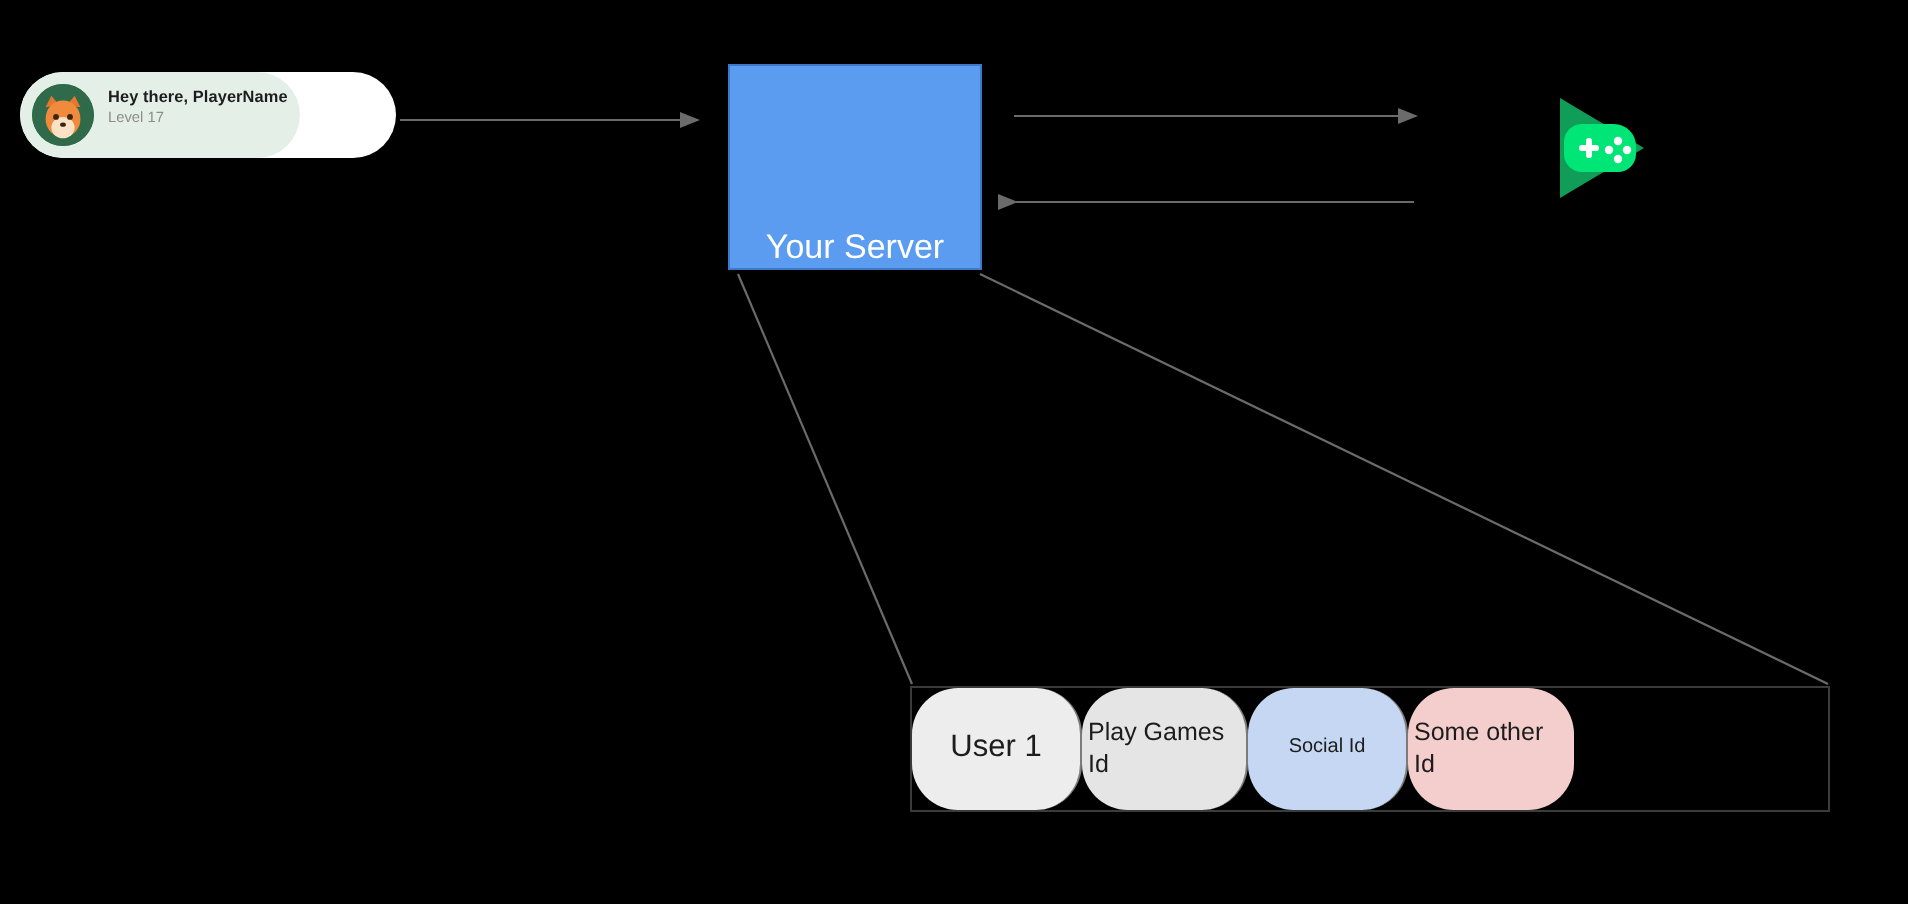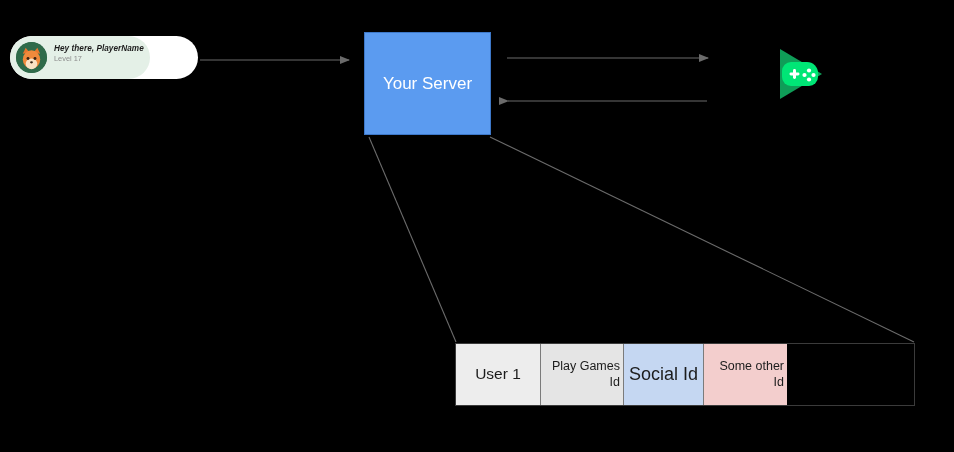--- a/index.html
+++ b/index.html
@@ -69,41 +69,40 @@
     left: 44px;
     top: 8px;
     line-height: 1.12;
   }
   .player-greeting {
     font-size: 8.2px;
     font-weight: bold;
     color: #1c1c1c;
     letter-spacing: 0.05px;
     white-space: nowrap;
-    font-style: italic;
   }
   .player-level {
     font-size: 7.4px;
     color: #8d8d8d;
     margin-top: 2px;
     white-space: nowrap;
   }
 
   
   .server-box {
     position: absolute;
     left: 364px;
     top: 32px;
     width: 127px;
     height: 103px;
     background: #5b9bf0;
     border: 1px solid #3d78c9;
     box-sizing: border-box;
     display: flex;
-    align-items: center;
+    align-items: flex-end;
     justify-content: center;
   }
   .server-label {
     color: #ffffff;
     font-size: 17px;
     white-space: nowrap;
   }
 
   
   .play-games-icon {
@@ -124,29 +123,30 @@
     display: flex;
     box-sizing: border-box;
     border: 1px solid #3b3b3b;
   }
   .cell {
     box-sizing: border-box;
     border-right: 1px solid #7b7b7b;
     display: flex;
     align-items: center;
     justify-content: center;
-    text-align: right;
+    text-align: left;
     color: #1c1c1c;
     padding: 0 3px;
     line-height: 1.22;
+    border-radius: 23px;
   }
   .cell:last-child { border-right: none; }
   .cell.c0 { width: 85px; font-size: 15.5px; }
   .cell.c1 { width: 83px; font-size: 12.5px; }
-  .cell.c2 { width: 80px; font-size: 18px; }
+  .cell.c2 { width: 80px; font-size: 10px; }
   .cell.c3 { width: 83px; font-size: 12.5px; }
   .cell.c4 { width: 127px; font-size: 15.5px; }
 </style>
 </head>
 <body>
 
 <div id="canvas">
 
   <svg id="lines" viewBox="0 0 954 452" width="954" height="452">
     <defs>

